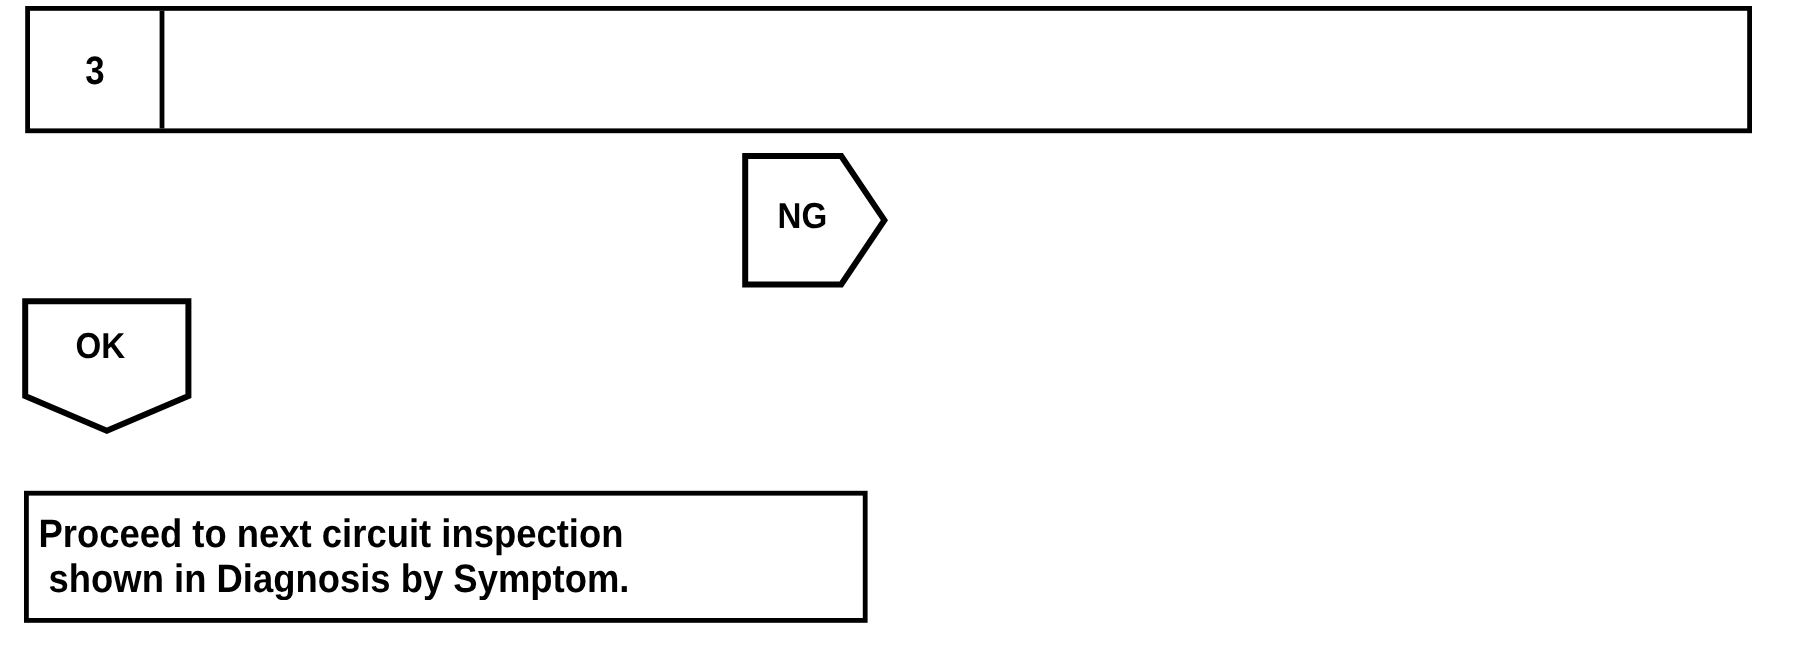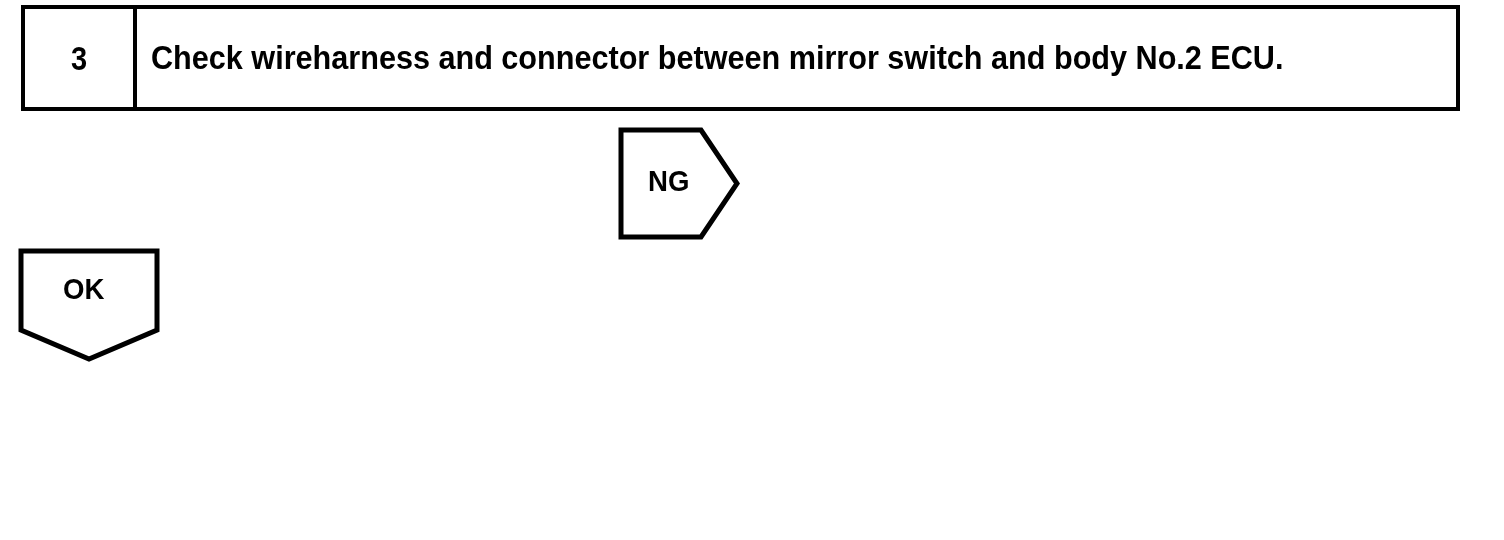--- a/index.html
+++ b/index.html
@@ -159,34 +159,35 @@
 </style>
 </head>
 <body>
 
 <div id="flowchart">
 
   <div class="step-box">
     <div class="step-number-cell">
       <span class="step-number">3</span>
     </div>
-    <div class="step-text-cell">
-      <span class="step-text">Check wireharness and connector between mirror switch and body No.2 ECU.</span>
-    </div>
   </div>
 
   <div class="ng-arrow">
     <svg width="122" height="113" viewBox="0 0 122 113" xmlns="http://www.w3.org/2000/svg">
       <polygon points="3,3 83,3 119,56.5 83,110 3,110" fill="#ffffff" stroke="#000000" stroke-width="5" stroke-linejoin="miter"></polygon>
     </svg>
   </div>
   <span class="ng-label">NG</span>
 
 
   <div class="ok-arrow">
     <svg width="142" height="114" viewBox="0 0 142 114" xmlns="http://www.w3.org/2000/svg">
       <polygon points="3,3 139,3 139,82 71,111 3,82" fill="#ffffff" stroke="#000000" stroke-width="5" stroke-linejoin="miter"></polygon>
     </svg>
   </div>
   <span class="ok-label">OK</span>
 
+  <div class="proceed-box">
+    <span class="proceed-line">Proceed to next circuit inspection</span>
+    <span class="proceed-line"> shown in Diagnosis by Symptom.</span>
+  </div>
 
 </div>
 
 </body></html>

